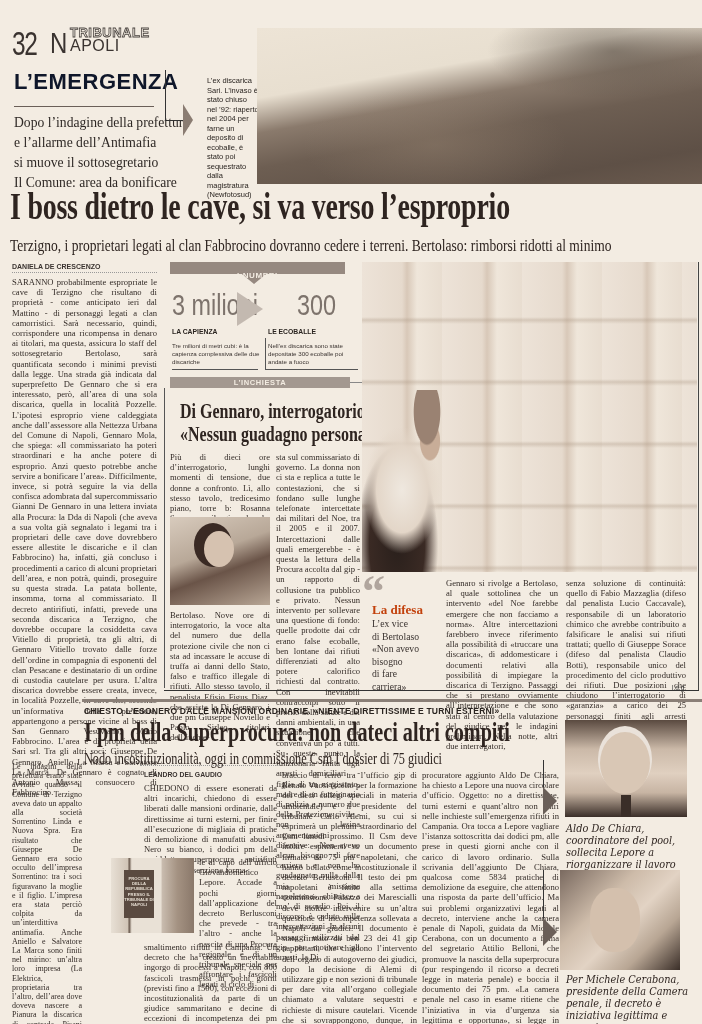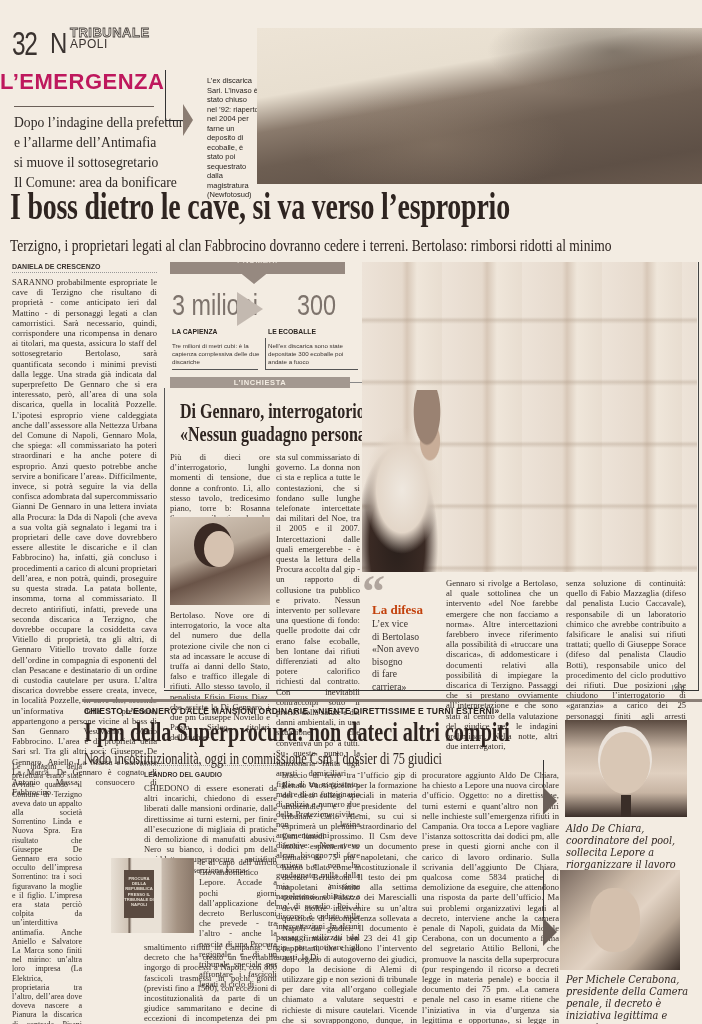--- a/index.html
+++ b/index.html
@@ -9,23 +9,23 @@
     font-family: "Liberation Serif", serif;
     color: #2a2420;
     position: relative;
   }
   .abs { position: absolute; }
 
   
   .page-num { left: 12px; top: 24px; font-family: "Liberation Sans", sans-serif; font-size: 34px; letter-spacing: -2px; color:#3a3330; transform: scaleX(0.72); transform-origin: left; }
   .section-n { left: 50px; top: 26px; font-family: "Liberation Sans", sans-serif; font-size: 30px; color:#3a3330; transform: scaleX(0.8); transform-origin:left; }
   .section-primo { left: 70px; top: 25px; font-family: "Liberation Sans", sans-serif; font-weight: bold; font-size: 13px; color: #f3ece2; -webkit-text-stroke: 0.8px #4a4440; letter-spacing: 0.5px; }
-  .section-napoli { left: 70px; top: 37px; font-family: "Liberation Sans", sans-serif; font-size: 12px; color:#3a3330; letter-spacing: 0.5px; }
-
-  .emergenza { left: 0; top: 72px; font-family: "Liberation Sans", sans-serif; font-weight: bold; font-size: 22px; line-height: 20px; color: #be185d; letter-spacing: 0.5px; }
+  .section-napoli { left: 70px; top: 37px; font-family: "Liberation Sans", sans-serif; font-size: 16px; color:#3a3330; letter-spacing: 0.5px; }
+
+  .emergenza { left: 14px; top: 72px; font-family: "Liberation Sans", sans-serif; font-weight: bold; font-size: 22px; line-height: 20px; color: #0f172a; letter-spacing: 0.5px; }
   .emergenza-rule { left: 14px; top: 106px; width: 140px; height: 1px; background: #6a5f58; }
   .intro { left: 14px; top: 112px; font-family: "Liberation Serif", serif; font-size: 15.5px; line-height: 20px; color:#2e2825; transform: scaleX(0.88); transform-origin: left; width: 260px; }
 
   .arrow-line-v { left: 165px; top: 70px; width: 1px; height: 50px; background:#333; }
   .arrow-line-h { left: 165px; top: 120px; width: 18px; height: 1px; background:#333; }
   .arrow-tri { left: 183px; top: 104px; width:0; height:0; border-top: 16px solid transparent; border-bottom: 16px solid transparent; border-left: 10px solid #8a7c72; }
 
   .caption-top { left: 207px; top: 76px; width: 52px; font-family: "Liberation Sans", sans-serif; font-size: 7.5px; line-height: 9.5px; color:#2a2420; }
 
   .photo-top { left: 257px; top: 28px; width: 445px; height: 156px;
@@ -37,21 +37,21 @@
   .headline { left: 10px; top: 186px; font-family: "Liberation Serif", serif; font-weight: bold; font-size: 37px; line-height: 42px; color:#2e2420; transform: scaleX(0.755); transform-origin: left; white-space: nowrap; letter-spacing: -0.3px; }
   .subhead { left: 10px; top: 236px; font-family: "Liberation Serif", serif; font-size: 17px; line-height: 20px; color:#2e2420; transform: scaleX(0.795); transform-origin: left; white-space: nowrap; }
   .byline { left: 12px; top: 263px; font-family: "Liberation Sans", sans-serif; font-weight: bold; font-size: 7px; color:#3a3330; }
   .byline-rule { left: 12px; top: 272px; width: 145px; border-top: 1px dotted #999; }
 
   .body-text { font-family: "Liberation Serif", serif; font-size: 8.6px; line-height: 10.2px; color:#332b27; text-align: justify; hyphens: auto; }
   .col-left { left: 12px; top: 277px; width: 145px; }
 
   
   .numeri-banner { left: 170px; top: 262px; width: 175px; height: 22px; background: #968980; clip-path: polygon(0 0,100% 0,100% 55%,55% 55%,48% 100%,41% 55%,0 55%); }
-  .numeri-label { left: 170px; top: 256px; width: 175px; text-align:center; font-family:"Liberation Sans",sans-serif; font-weight:normal; font-size:8px; color:#f3ece2; letter-spacing:0.6px; }
+  .numeri-label { left: 170px; top: 271px; width: 175px; text-align:center; font-family:"Liberation Sans",sans-serif; font-weight:bold; font-size:8px; color:#f3ece2; letter-spacing:0.6px; }
   .num-big1 { left: 172px; top: 288px; font-family:"Liberation Sans",sans-serif; font-size: 30px; color:#7d736c; transform: scaleX(0.78); transform-origin: left; white-space: nowrap; }
   .num-tri { left: 237px; top: 292px; width:0; height:0; border-top: 17px solid transparent; border-bottom:17px solid transparent; border-left: 26px solid #c3b9b0; }
   .num-big2 { left: 297px; top: 288px; font-family:"Liberation Sans",sans-serif; font-size: 30px; color:#7d736c; transform: scaleX(0.78); transform-origin: left; }
   .num-label { font-family:"Liberation Sans",sans-serif; font-weight:bold; font-size: 8px; color:#2a2420; transform: scaleX(0.85); transform-origin:left; }
   .num-desc { font-family:"Liberation Sans",sans-serif; font-size: 6.2px; line-height: 8px; color:#3a3330; }
   .num-rule { height:1px; background:#555; }
 
   .inchiesta-banner { left: 170px; top: 377px; width: 180px; height: 11px; background:#a39890; }
   .inchiesta-label { left: 170px; top: 378px; width: 180px; text-align:center; font-family:"Liberation Sans",sans-serif; font-weight:bold; font-size:7.5px; color:#f3ece2; letter-spacing:0.6px; }
   .inchiesta-line { left: 350px; top: 382px; width: 30px; height:1px; background:#888; }

